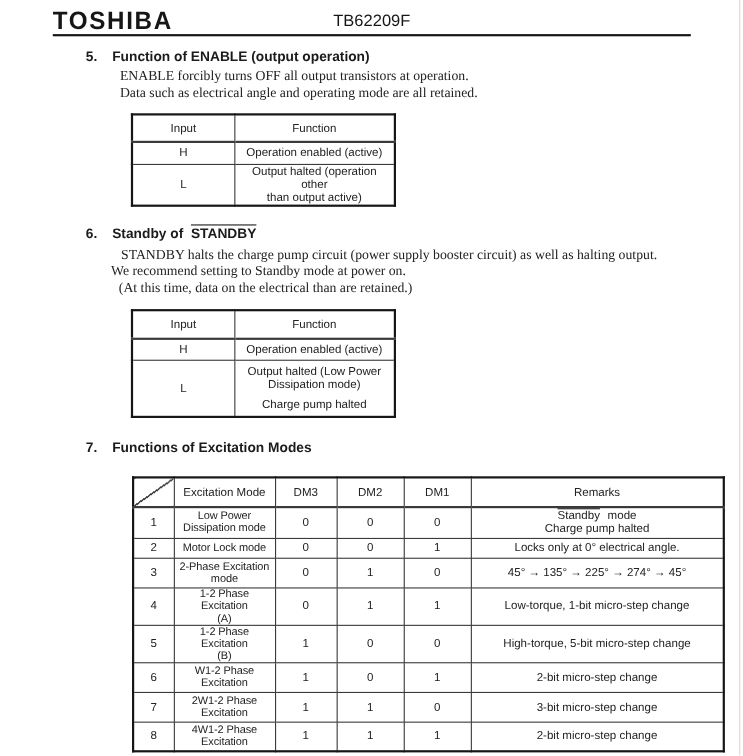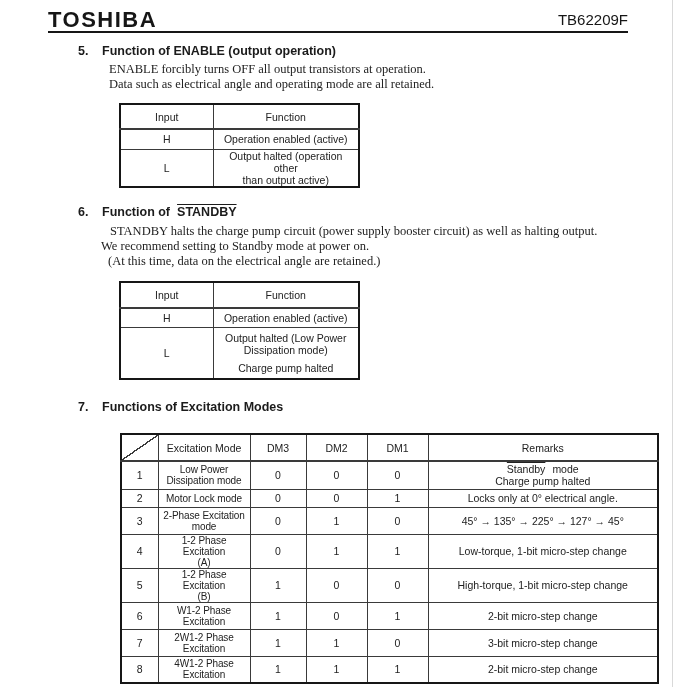--- a/index.html
+++ b/index.html
@@ -7,21 +7,21 @@
     position:relative; width:675px; height:687px; background:#ffffff;
     font-family:"Liberation Sans", sans-serif; color:#1b1b1b; overflow:hidden;
   }
   .scan-edge { position:absolute; right:2px; top:0; width:1px; height:687px; background:#d9d9d9; }
 
   
   .brand {
     position:absolute; left:48px; top:6px; font-size:22px; font-weight:800;
     letter-spacing:1.5px; transform:scaleY(1.04); transform-origin:left top; color:#161616;
   }
-  .partno { position:absolute; top:11px; left:48px; width:580px; text-align:right; font-size:15px; color:#161616; }
+  .partno { position:absolute; top:11px; left:48px; width:580px; text-align:center; font-size:15px; color:#161616; }
   .head-rule { position:absolute; left:48px; top:31px; width:580px; height:2px; background:#161616; }
 
   
   .sec { position:absolute; font-size:12.5px; font-weight:bold; white-space:nowrap; }
   .sec .num { position:absolute; left:0; }
   .sec .ttl { position:absolute; left:24px; }
   .ovl { text-decoration:overline; }
   .ovl-gap { margin-left:7px; }
 
   
@@ -82,26 +82,26 @@
           <td class="pre">Output halted (operation other
 than output active)</td>
         </tr>
       </tbody>
     </table>
   </div>
 
   <div class="sec" style="left:78px; top:205px;">
     <span class="num">6.</span>
     <span class="ttl">
-      <span>Function of</span><span class="ovl ovl-gap">STANDBY</span>
+      <span>Standby of</span><span class="ovl ovl-gap">STANDBY</span>
     </span>
   </div>
   <div class="body-line" style="left:110px; top:224px;">STANDBY halts the charge pump circuit (power supply booster circuit) as well as halting output.</div>
   <div class="body-line" style="left:101px; top:239px;">We recommend setting to Standby mode at power on.</div>
-  <div class="body-line" style="left:108px; top:254px;">(At this time, data on the electrical angle are retained.)</div>
+  <div class="body-line" style="left:108px; top:254px;">(At this time, data on the electrical than are retained.)</div>
 
   <div class="tbl" style="left:75px; top:281px;">
     <table class="small-tbl">
       <colgroup>
           <col style="width:93px">
           <col style="width:146px">
         </colgroup>
       <thead>
         <tr style="height:26px;">
           <td>Input</td>
@@ -173,39 +173,39 @@
           <td>1</td>
           <td>Locks only at 0° electrical angle.</td>
         </tr>
         <tr style="height:27px;">
           <td>3</td>
           <td class="mode pre">2-Phase Excitation
 mode</td>
           <td>0</td>
           <td>1</td>
           <td>0</td>
-          <td>45° → 135° → 225° → 127° → 45°</td>
+          <td>45° → 135° → 225° → 274° → 45°</td>
         </tr>
         <tr style="height:27px;">
           <td>4</td>
           <td class="mode pre">1-2 Phase Excitation
 (A)</td>
           <td>0</td>
           <td>1</td>
           <td>1</td>
           <td>Low-torque, 1-bit micro-step change</td>
         </tr>
         <tr style="height:27px;">
           <td>5</td>
           <td class="mode pre">1-2 Phase Excitation
 (B)</td>
           <td>1</td>
           <td>0</td>
           <td>0</td>
-          <td>High-torque, 1-bit micro-step change</td>
+          <td>High-torque, 5-bit micro-step change</td>
         </tr>
         <tr style="height:27px;">
           <td>6</td>
           <td class="mode pre">W1-2 Phase
 Excitation</td>
           <td>1</td>
           <td>0</td>
           <td>1</td>
           <td>2-bit micro-step change</td>
         </tr>

